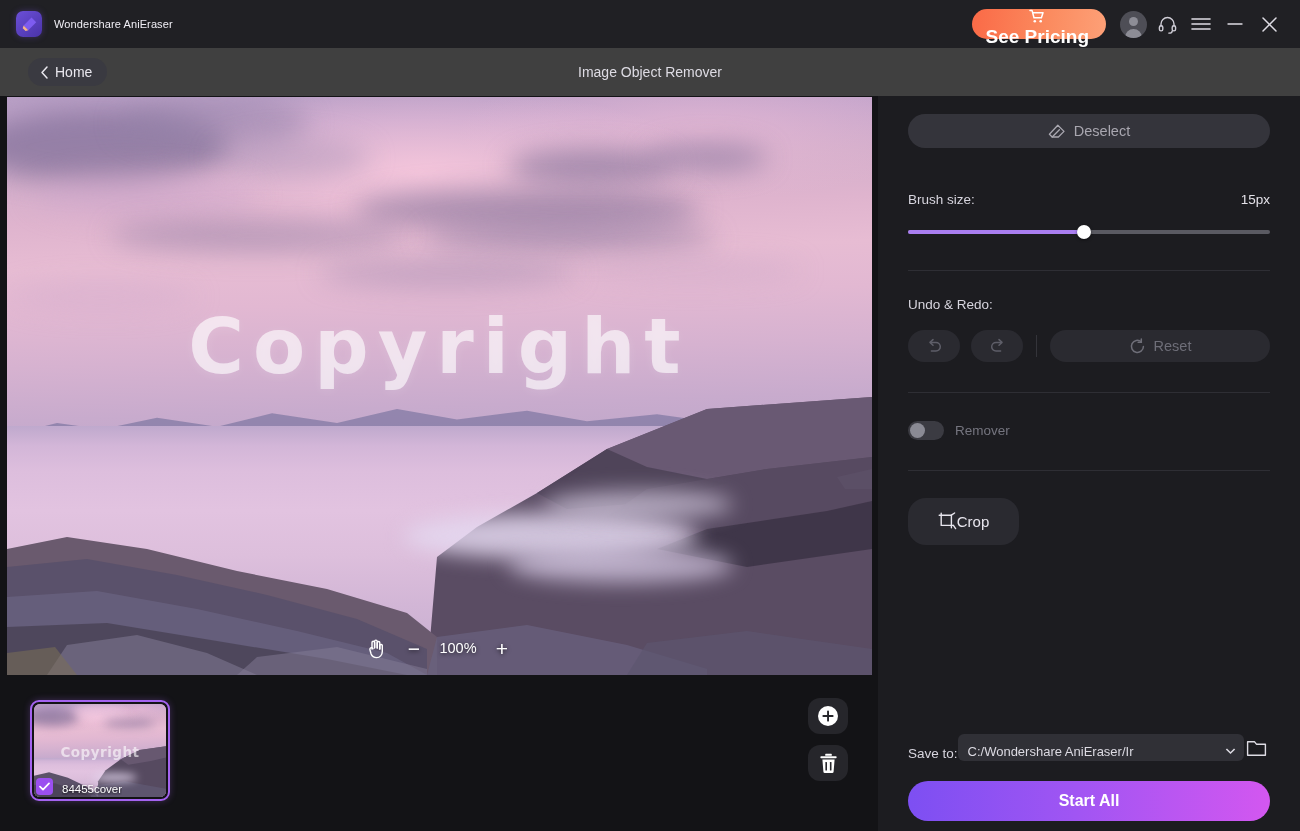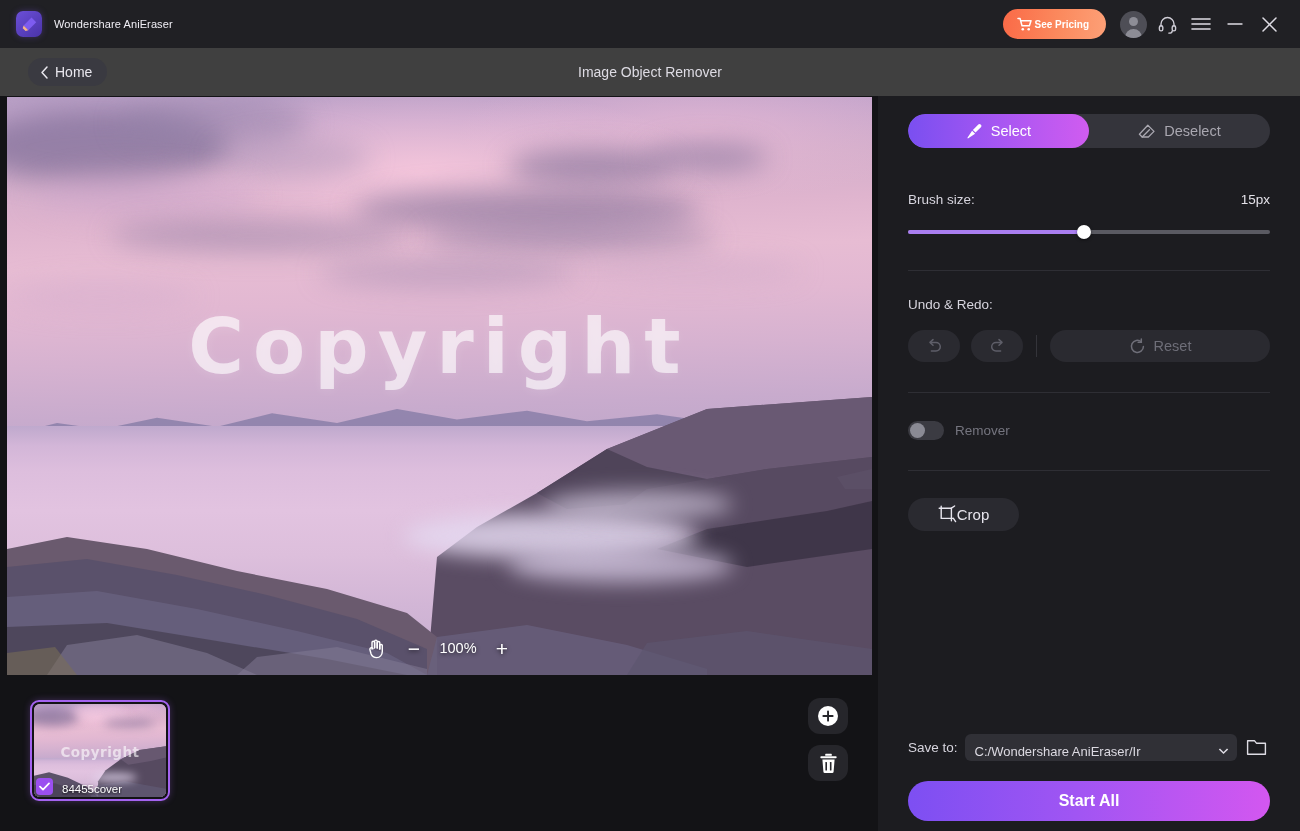--- a/index.html
+++ b/index.html
@@ -39,23 +39,24 @@
   .tb-right {
     position: absolute; right: 14px; top: 0; height: 48px;
     display: flex; align-items: center; gap: 0;
   }
   .pricing-btn {
     height: 30px; border-radius: 15px;
     background: linear-gradient(95deg, #fa6a47 0%, #fb8a5e 55%, #fda077 100%);
     display: flex; align-items: center; gap: 2px;
     padding: 0 17px 0 14px;
     border: none; cursor: pointer;
-    color: #fff; font-size: 10px; font-weight: bold;
+    color: #fff; font-size: 19px; font-weight: bold;
     font-family: "Liberation Sans", sans-serif;
     white-space: nowrap;
+    flex-direction: column;
   }
   .icon-btn {
     width: 34px; height: 34px;
     display: flex; align-items: center; justify-content: center;
     background: none; border: none; cursor: pointer;
   }
   .avatar {
     width: 27px; height: 27px; border-radius: 50%;
     background: #4e4e56;
     display: flex; align-items: flex-end; justify-content: center;
@@ -297,31 +298,31 @@
   }
   .toggle-knob {
     position: absolute; left: 2px; top: 2px;
     width: 15px; height: 15px; border-radius: 50%;
     background: #8a8a94;
   }
   .toggle-lbl { font-size: 13.5px; color: #75757f; }
 
   .crop-btn {
     margin-top: 27px;
-    width: 111px; height: 33px; border-radius: 18px;
+    width: 111px; height: 47px; border-radius: 18px;
     background: #2a2a30; border: none; cursor: pointer;
     display: flex; align-items: center; justify-content: center; 
     color: #e8e6ee; font-size: 15px;
     font-family: "Liberation Sans", sans-serif;
   }
 
   .spacer { flex: 1 1 auto; }
 
   .save-row {
-    display: flex; align-items: center; gap: 7px;
+    display: flex; align-items: flex-end; gap: 0;
     margin-bottom: 20px;
   }
   .save-lbl { font-size: 13.5px; color: #d7d5de; flex: 0 0 auto; }
   .path-select {
     flex: 1 1 auto; height: 27px; border-radius: 6px;
     background: #303036; border: none; cursor: pointer;
     display: flex; align-items: center; padding: 8px 8px 0 10px;
     color: #dcdae2; font-size: 13px; min-width: 0;
     font-family: "Liberation Sans", sans-serif;
   }
@@ -540,29 +541,20 @@
               </svg>
             </span>
           </button>
         </div>
       </div>
     </div>
 
     <div class="right">
 
       <div class="seg">
-        <button class="seg-btn active">
-          <span style="display:flex">
-            <svg width="17" height="17" viewBox="0 0 17 17" fill="#fff">
-              <path d="M14.6 1.6 a1.6 1.6 0 0 0-2.3 0 L6.9 7 l2.6 2.6 5.4-5.4 a1.6 1.6 0 0 0-.3-2.6 Z"></path>
-              <path d="M6.1 7.8 L1.6 14.6 a.5.5 0 0 0 .7.7 l6.8-4.5 Z"></path>
-            </svg>
-          </span>
-          <span>Select</span>
-        </button>
         <button class="seg-btn">
           <span style="display:flex">
             <svg width="18" height="17" viewBox="0 0 18 17" fill="none" stroke="#a9a7b0" stroke-width="1.3" stroke-linejoin="round" stroke-linecap="round">
               <path d="M9.8 2.2 L16 8.4 L10.4 14 H4.2 L1.4 11.2 Z"></path>
               <path d="M4.2 14 L11.4 6.8"></path>
             </svg>
           </span>
           <span>Deselect</span>
         </button>
       </div>

